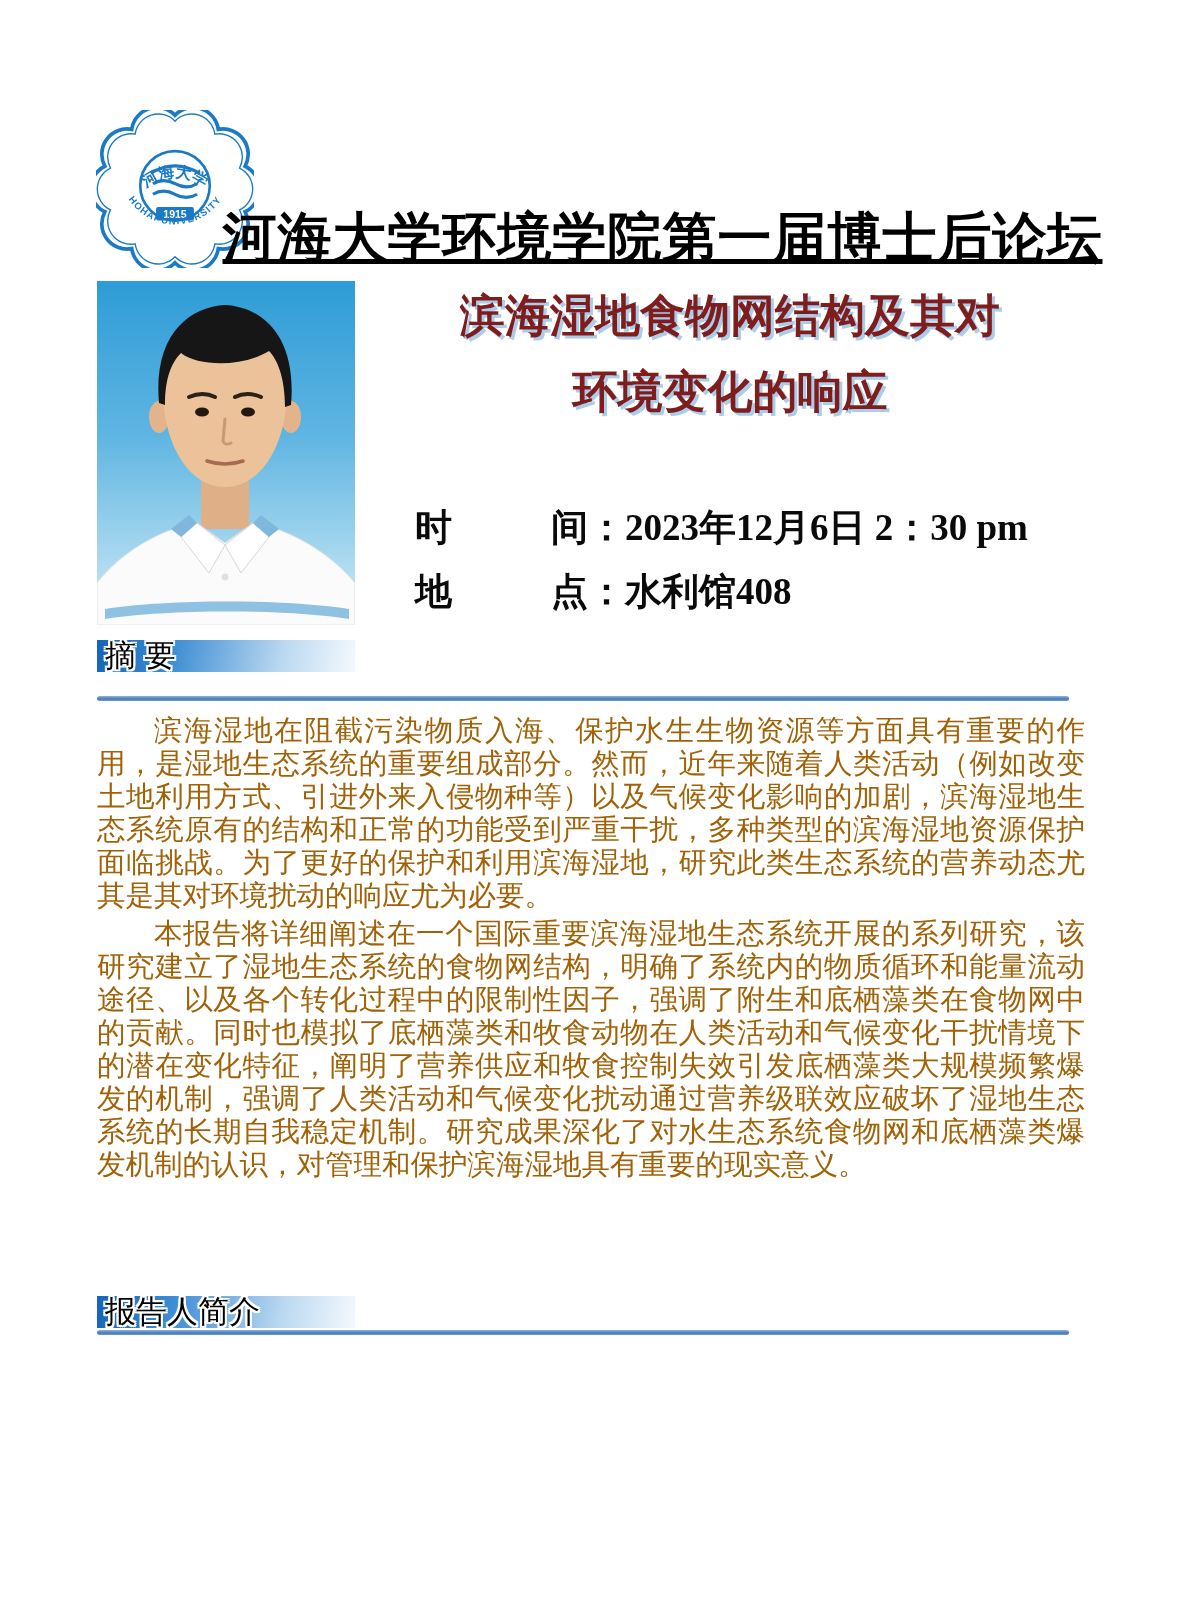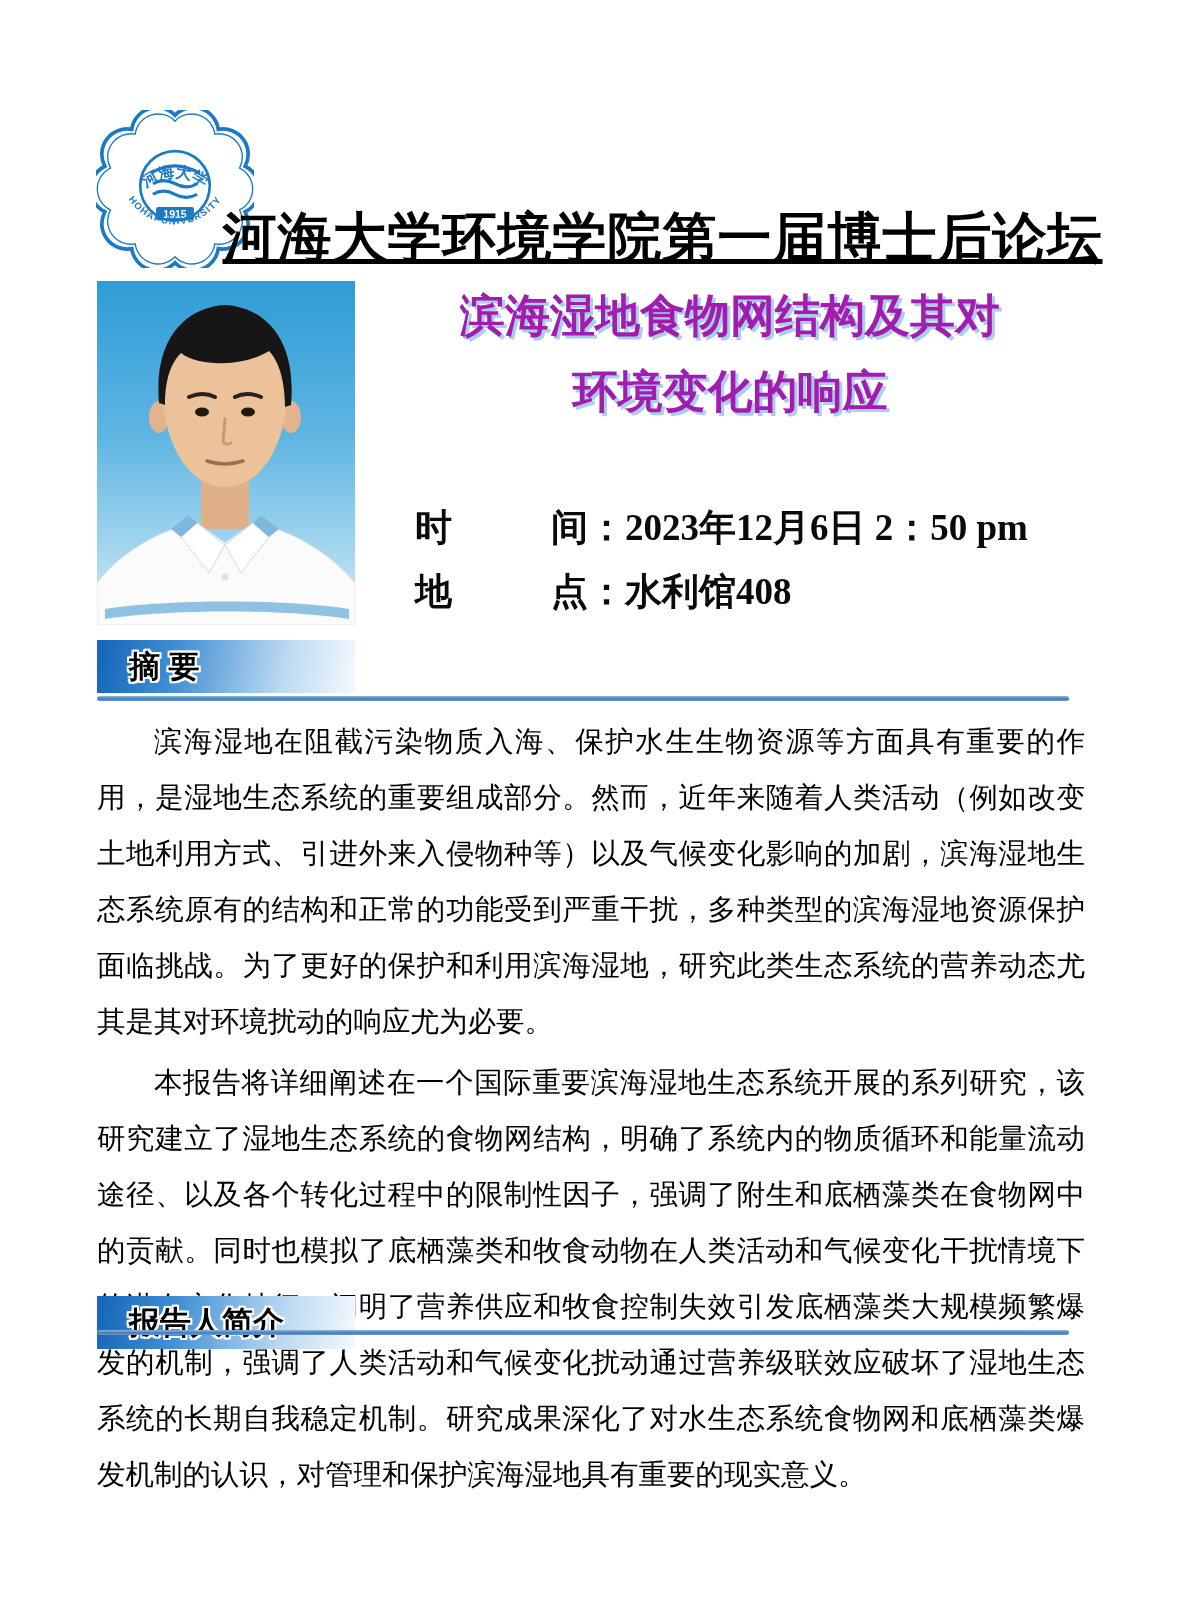--- a/index.html
+++ b/index.html
@@ -14,56 +14,56 @@
     position:absolute;left:240px;top:152px;width:845px;height:100px;
     display:flex;align-items:center;justify-content:center;
     font-size:54px;font-weight:900;letter-spacing:1px;color:#000;
     font-family:"Liberation Sans",sans-serif;white-space:nowrap;text-decoration:underline;
   }
   
   .photo{position:absolute;left:97px;top:281px;width:258px;height:344px;}
   
   .talk-title{
     position:absolute;left:380px;width:700px;text-align:center;
-    font-size:45px;font-weight:900;color:#a21caf;white-space:nowrap;
+    font-size:45px;font-weight:900;color:#7f1d1d;white-space:nowrap;
     text-shadow:3px 3px 0 #aacdeb;
   }
   .talk-title.l1{top:286px;}
   .talk-title.l2{top:362px;}
   
   .info-row{
     position:absolute;left:415px;height:46px;white-space:nowrap;
     font-size:37px;font-weight:900;color:#0a0a0a;
   }
   .info-row.r1{top:503px;}
   .info-row.r2{top:567px;}
   .spread{display:inline-flex;justify-content:space-between;width:173px;vertical-align:top;}
   .info-colon{font-weight:900;}
   .info-value{font-family:"Liberation Serif",serif;font-weight:700;}
   
   .section-bar{
-    position:absolute;left:97px;width:258px;height:53px;
+    position:absolute;left:97px;width:258px;height:32px;
     background:linear-gradient(100deg,#1565b8 0%,#3f8ed4 30%,#bcd9f1 72%,#f4f9fd 100%);
     display:flex;align-items:center;
-    padding-left:32px;box-sizing:border-box;
-    font-size:31px;font-weight:700;color:#000;white-space:nowrap;
+    padding-left:8px;box-sizing:border-box;
+    font-size:31px;font-weight:400;color:#000;white-space:nowrap;
     text-shadow:-2px -2px 0 #fff,2px -2px 0 #fff,-2px 2px 0 #fff,2px 2px 0 #fff,0 2px 0 #fff,0 -2px 0 #fff,2px 0 0 #fff,-2px 0 0 #fff;
   }
   .bar-abstract{top:640px;}
   .bar-bio{top:1271px;margin-top:25px;}
   .rule{
     position:absolute;left:97px;width:972px;height:5px;border-radius:3px;
     background:linear-gradient(to bottom,#8cb6de 0%,#4579b8 60%,#6f9fd0 100%);
   }
   .rule.r-abstract{top:696px;}
   .rule.r-bio{top:1330px;}
   
   .body-block{
     position:absolute;left:97px;width:988px;
-    font-size:28.5px;line-height:56px;color:#000000;
+    font-size:28.5px;line-height:33px;color:#a16207;
     font-family:"Liberation Serif",serif;
     text-align:justify;
   }
   .body-block p{margin:0 0 5px 0;text-indent:2em;}
   .abstract-block{top:714px;}
   .bio-block{top:1350px;}
 </style>
 </head>
 <body>
 
@@ -139,21 +139,21 @@
       <path d="M110,180 Q128,186 146,180" fill="none" stroke="#a66a52" stroke-width="3.5" stroke-linecap="round"></path>
     </svg>
   </div>
 
   <div class="talk-title l1">滨海湿地食物网结构及其对</div>
   <div class="talk-title l2">环境变化的响应</div>
 
   <div class="info-row r1"><span class="spread">
         <span>时</span>
         <span>间</span>
-      </span><span class="info-colon">：</span><span class="info-value">2023年12月6日 2：50 pm</span></div>
+      </span><span class="info-colon">：</span><span class="info-value">2023年12月6日 2：30 pm</span></div>
   <div class="info-row r2"><span class="spread">
         <span>地</span>
         <span>点</span>
       </span><span class="info-colon">：</span><span class="info-value">水利馆408</span></div>
 
   <div class="section-bar bar-abstract">摘 要</div>
   <div class="rule r-abstract"></div>
   <div class="body-block abstract-block">
     <p>滨海湿地在阻截污染物质入海、保护水生生物资源等方面具有重要的作用，是湿地生态系统的重要组成部分。然而，近年来随着人类活动（例如改变土地利用方式、引进外来入侵物种等）以及气候变化影响的加剧，滨海湿地生态系统原有的结构和正常的功能受到严重干扰，多种类型的滨海湿地资源保护面临挑战。为了更好的保护和利用滨海湿地，研究此类生态系统的营养动态尤其是其对环境扰动的响应尤为必要。</p>
     <p>本报告将详细阐述在一个国际重要滨海湿地生态系统开展的系列研究，该研究建立了湿地生态系统的食物网结构，明确了系统内的物质循环和能量流动途径、以及各个转化过程中的限制性因子，强调了附生和底栖藻类在食物网中的贡献。同时也模拟了底栖藻类和牧食动物在人类活动和气候变化干扰情境下的潜在变化特征，阐明了营养供应和牧食控制失效引发底栖藻类大规模频繁爆发的机制，强调了人类活动和气候变化扰动通过营养级联效应破坏了湿地生态系统的长期自我稳定机制。研究成果深化了对水生态系统食物网和底栖藻类爆发机制的认识，对管理和保护滨海湿地具有重要的现实意义。</p>

